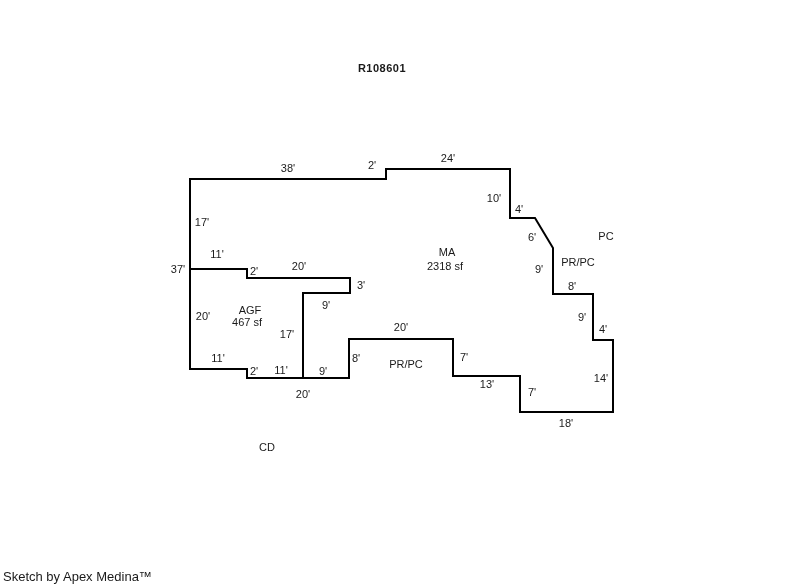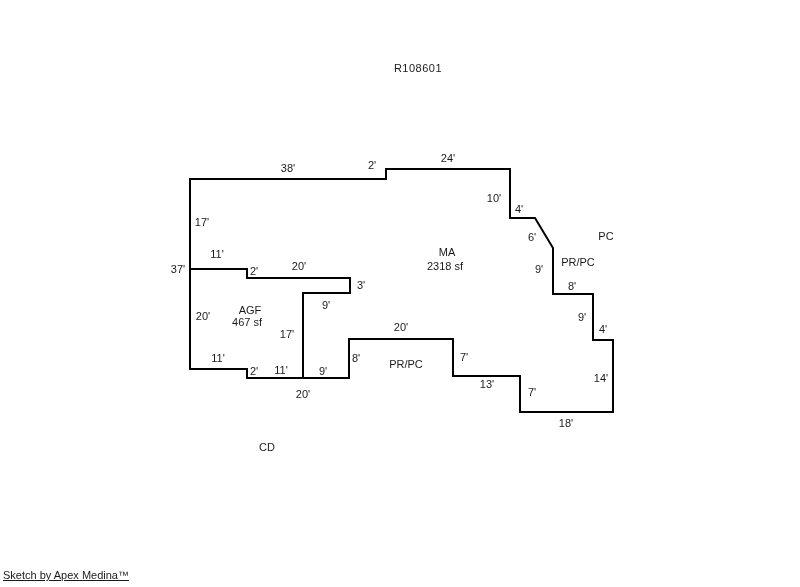--- a/index.html
+++ b/index.html
@@ -14,39 +14,37 @@
     height: 587px;
     background: #ffffff;
     overflow: hidden;
   }
   .hdr {
     position: absolute;
     left: 0;
     width: 764px; 
     text-align: center;
     font-size: 11px;
-    font-weight: normal;
+    font-weight: bold;
     color: #1a1a1a;
     letter-spacing: 0.5px;
-    padding-left: 36px;
   }
   #hdr1 { top: 62px; }
   #hdr2 { top: 86px; }
   #sketch-svg {
     position: absolute;
     left: 0;
     top: 0;
   }
   #footer-credit {
     position: absolute;
     left: 3px;
     top: 569px;
-    font-size: 11px;
+    font-size: 13px;
     color: #1a1a1a;
-    text-decoration: underline;
   }
 </style>
 </head>
 <body>
 
 <div id="page">
   <div id="hdr1" class="hdr">R108601</div>
 
   <svg id="sketch-svg" width="800" height="587" viewBox="0 0 800 587">
       <path d="M190 179 L386 179 L386 169 L510 169 L510 218 L535 218 L553 248 L553 294 L593 294 L593 340 L613 340 L613 412 L520 412 L520 376 L453 376 L453 339 L349 339 L349 378 L247 378 L247 369 L190 369 Z" fill="none" stroke="#000000" stroke-width="2" stroke-linejoin="miter"></path>

